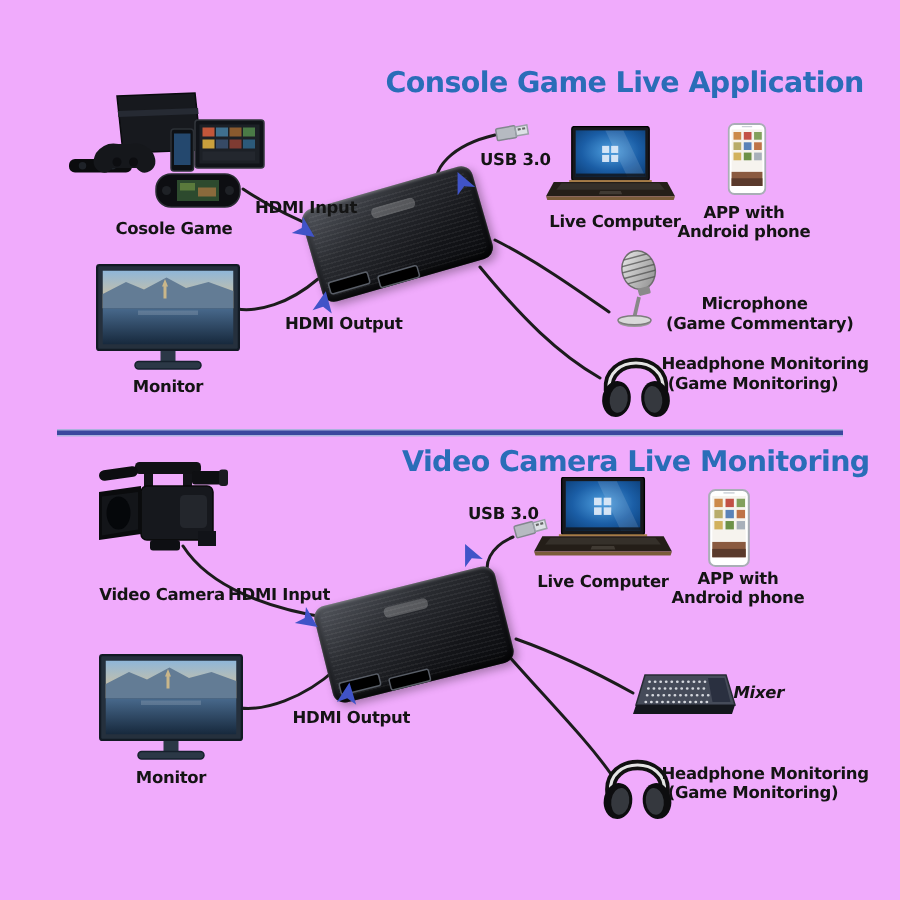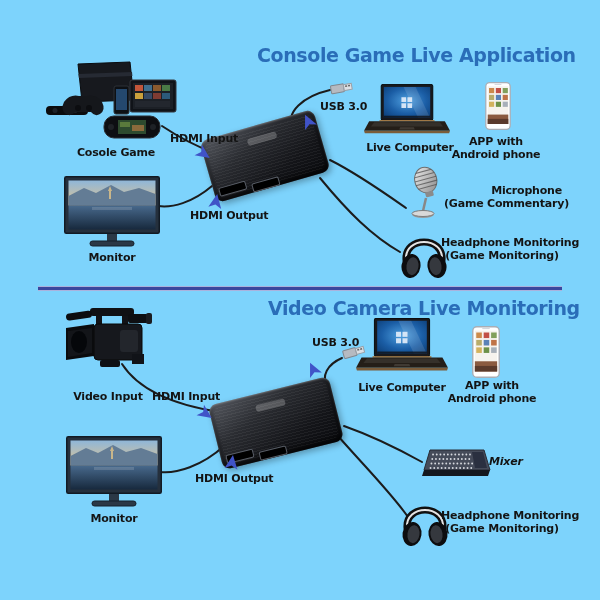--- a/index.html
+++ b/index.html
@@ -1,16 +1,16 @@
 <!DOCTYPE html>
 <html><head>
 <meta charset="utf-8">
 <style>
   html,body{margin:0;padding:0;background:#fff;}
-  .page{position:relative;width:600px;height:600px;background:#7dd3fc;overflow:hidden;
+  .page{position:relative;width:600px;height:600px;background:#f0abfc;overflow:hidden;
         font-family:"DejaVu Sans",sans-serif;}
   .title{position:absolute;font:700 19px/22px "DejaVu Sans",sans-serif;color:#2a6db8;
          letter-spacing:-0.4px;white-space:nowrap;z-index:3;}
   .lbl{position:absolute;font:700 11px/13px "DejaVu Sans",sans-serif;color:#141414;
        letter-spacing:-0.2px;white-space:nowrap;z-index:3;}
   .ctr{text-align:center;}
   .dev{position:absolute;z-index:2;}
   .overlay{position:absolute;left:0;top:0;z-index:1;}
   .overlay-top{position:absolute;left:0;top:0;z-index:4;pointer-events:none;}
   .divider{position:absolute;left:38px;top:287px;width:524px;height:3px;background:#3a479e;
@@ -168,21 +168,21 @@
         <line x1="10" y1="14" x2="34" y2="14"></line>
           <line x1="10" y1="18" x2="34" y2="18"></line>
         <line x1="10" y1="22" x2="34" y2="22"></line>
       </g>
       <rect x="18" y="27" width="8" height="5" rx="1" fill="#8a8a8a"></rect>
     </g>
     <path d="M22,33 L19,46" stroke="#888" stroke-width="2.5"></path>
     <ellipse cx="19" cy="49.5" rx="11" ry="3.5" fill="#9a9a9a"></ellipse>
     <ellipse cx="19" cy="48.5" rx="11" ry="3" fill="#d9d9d9" stroke="#7d7d7d"></ellipse>
   </svg>
-  <div class="lbl ctr" style="left:444px;top:184px;width:118px;text-align:right;">
+  <div class="lbl ctr" style="left:444px;top:196px;width:118px;">
     <div>Microphone</div>
     <div>(Game Commentary)</div>
   </div>
 
   <svg class="dev" style="left:399px;top:228px;" width="50" height="52" viewBox="0 0 50 52">
     <path d="M7,32 C5,8 45,8 43,32" stroke="#101010" stroke-width="7" fill="none" stroke-linecap="round"></path>
     <path d="M7,32 C5,8 45,8 43,32" stroke="#e4e4e4" stroke-width="2" fill="none"></path>
     <g transform="rotate(8 12 38)">
       <ellipse cx="12" cy="38" rx="9.5" ry="12" fill="#0d0d0f"></ellipse>
       <ellipse cx="13.5" cy="38" rx="6" ry="9" fill="#35383e"></ellipse>
@@ -224,21 +224,21 @@
     <rect x="62" y="10" width="20" height="9" rx="2" fill="#0e0f12"></rect>
     <rect x="80" y="9" width="6" height="11" rx="2" fill="#1a1c20"></rect>
     <rect x="28" y="20" width="48" height="36" rx="4" fill="#16181d" stroke="#080909"></rect>
     <rect x="54" y="26" width="18" height="22" rx="3" fill="#23262c"></rect>
     <polygon points="0,24 28,20 28,52 0,56" fill="#0a0b0d"></polygon>
     <polygon points="2,27 26,24 26,49 2,53" fill="#131519"></polygon>
     <ellipse cx="13" cy="38" rx="8" ry="11" fill="#05070a"></ellipse>
     <rect x="34" y="56" width="20" height="7" rx="2" fill="#0e0f13"></rect>
     <rect x="66" y="50" width="12" height="10" fill="#111318"></rect>
   </svg>
-  <div class="lbl ctr" style="left:58px;top:390px;width:100px;">Video Input</div>
+  <div class="lbl ctr" style="left:58px;top:390px;width:100px;">Video Camera</div>
   <div class="lbl" style="left:152px;top:390px;">HDMI Input</div>
 
   <div class="card-device card-bottom" style="left:214px;top:390px;">
     <div class="card-body">
       <div class="brand"></div>
       <div class="port port-a"></div>
       <div class="port port-b"></div>
     </div>
   </div>
 

